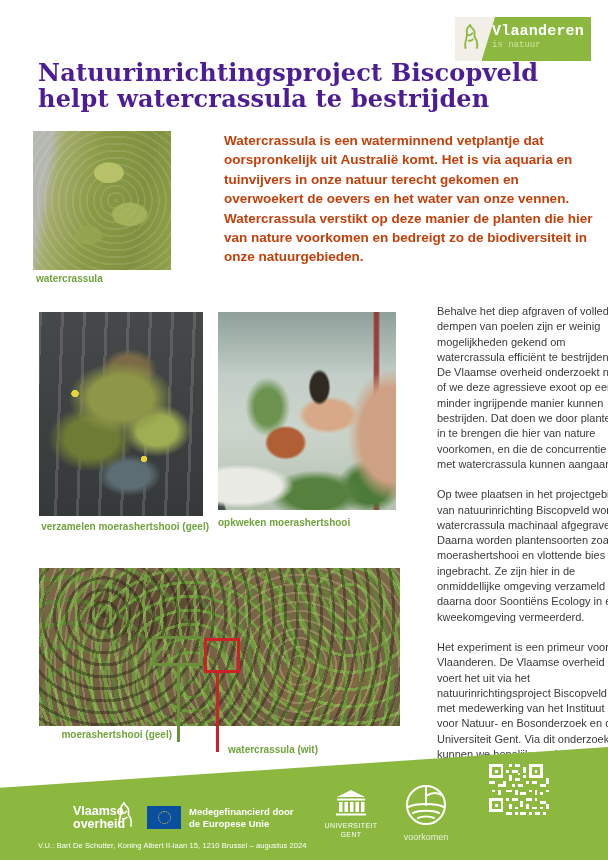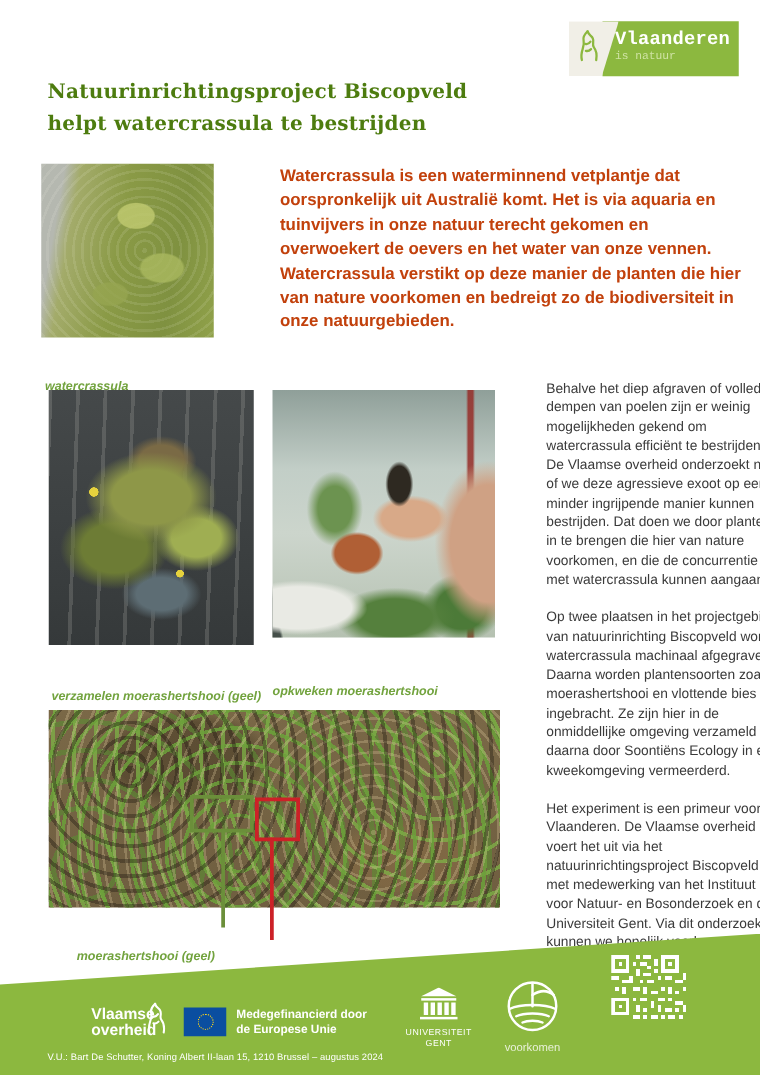--- a/index.html
+++ b/index.html
@@ -10,21 +10,21 @@
   
   .logo{left:455px;top:17px;width:136px;height:44px;display:flex;font-family:Liberation Mono, monospace;}
   .logo-flag{width:40px;height:44px;background:#f1efe7;clip-path:polygon(0 0,100% 0,66% 100%,0 100%);
              display:flex;align-items:center;}
   .logo-flag svg{margin-left:5px;}
   .logo-box{flex:1;background:#8cb83f;color:#fff;padding:7px 0 0 10px;margin-left:-13px;}
   .logo-brand{font-size:15px;font-weight:bold;letter-spacing:.2px;line-height:16px;}
   .logo-tag{font-size:9px;color:#cfe3a4;line-height:11px;}
 
   .title{left:38px;top:60px;width:540px;font-family:"DejaVu Serif",serif;font-weight:bold;
-         font-size:16px;line-height:26px;color:#4d7c0f;letter-spacing:.2px;}
+         font-size:24px;line-height:26px;color:#4c1d95;letter-spacing:.2px;}
 
   
   .photo{background-color:#7f9140;}
   .photo-crassula{left:33px;top:131px;width:138px;height:139px;
     background:
       radial-gradient(26px 18px at 55% 30%,rgba(190,200,110,.85) 0 55%,transparent 60%),
       radial-gradient(30px 20px at 70% 60%,rgba(170,185,95,.8) 0 55%,transparent 62%),
       radial-gradient(24px 16px at 40% 75%,rgba(150,165,80,.8) 0 55%,transparent 62%),
       repeating-radial-gradient(circle at 60% 50%,rgba(255,255,240,.10) 0 2px,transparent 2px 7px),
       linear-gradient(100deg,#b5b8b0 0%,#b5b8b0 12%,#a3ab6a 20%,#8a9a46 45%,#7f9140 75%,#90a14a 100%);}
@@ -57,21 +57,21 @@
       repeating-radial-gradient(circle at 18% 30%,rgba(35,28,18,.40) 0 3px,transparent 3px 12px),
       repeating-radial-gradient(circle at 72% 62%,rgba(225,205,160,.28) 0 2px,transparent 2px 9px),
       repeating-radial-gradient(circle at 42% 72%,rgba(108,160,58,.85) 0 3px,transparent 3px 14px),
       repeating-radial-gradient(circle at 86% 22%,rgba(126,178,70,.75) 0 3px,transparent 3px 17px),
       repeating-radial-gradient(circle at 8% 80%,rgba(90,140,50,.6) 0 4px,transparent 4px 23px),
       radial-gradient(90px 50px at 30% 25%,rgba(60,48,30,.45) 0 60%,transparent 80%),
       radial-gradient(80px 40px at 80% 75%,rgba(140,110,70,.5) 0 60%,transparent 80%),
       linear-gradient(#7a6847,#6f5e40);}
 
   
-  .caption{font-size:10px;line-height:12.5px;font-weight:bold;font-style:italic;color:#72a33e;margin-top:31px;}
+  .caption{font-size:10px;line-height:12.5px;font-weight:bold;color:#72a33e;}
 
   
   .intro{left:224px;top:131px;width:374px;font-size:13.5px;line-height:19.4px;
          font-weight:bold;color:#c2410c;}
   .bodycol{left:437px;top:304px;width:187px;font-size:11px;line-height:15.3px;color:#3a3a3a;}
   .bodycol p{margin:0 0 15px 0;}
 
   
   .ann-rect{border-style:solid;background:transparent;}
   .ann-green{border-color:#6b8f3a;}

